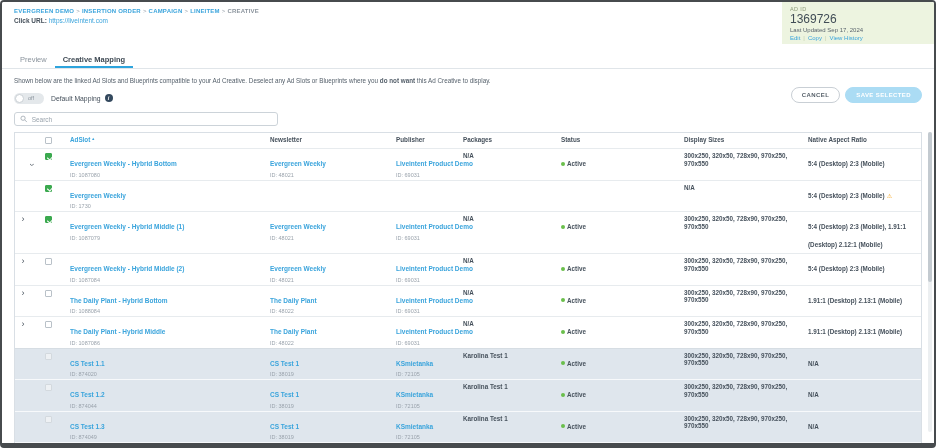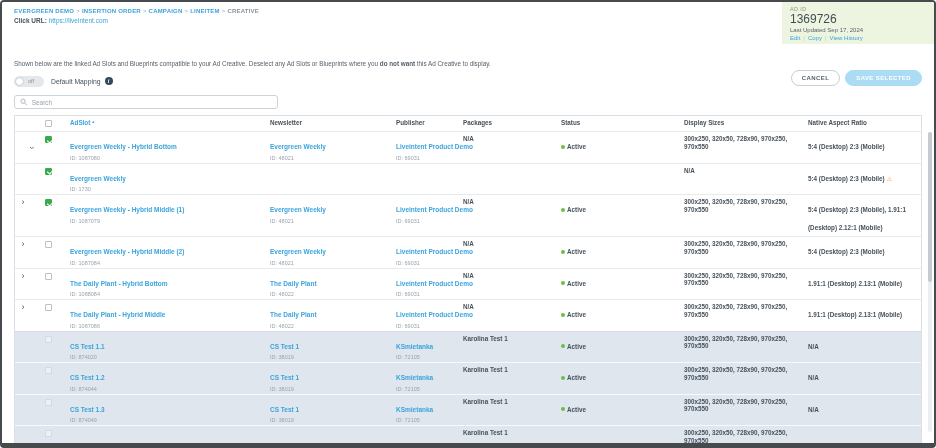--- a/index.html
+++ b/index.html
@@ -98,20 +98,24 @@
       <a>https://liveintent.com</a>
     </div>
     <div class="adid-panel">
       <div class="adid-label">AD ID</div>
       <div class="adid-value">1369726</div>
       <div class="adid-updated">Last Updated Sep 17, 2024</div>
       <div class="adid-actions"><a>Edit</a><span class="d">|</span><a>Copy</a><span class="d">|</span><a>View History</a></div>
     </div>
   </div>
 
+  <div class="tabsbar">
+    <div class="tab">Preview</div>
+    <div class="tab active">Creative Mapping</div>
+  </div>
 
   <div class="content">
     <div class="desc">
       <span>Shown below are the linked Ad Slots and Blueprints compatible to your Ad Creative. Deselect any Ad Slots or Blueprints where you </span><b>do not want</b><span> this Ad Creative to display.</span>
     </div>
 
     <div class="controls">
       <div class="toggle">
         <span class="knob"></span>
         <span class="state">off</span>

